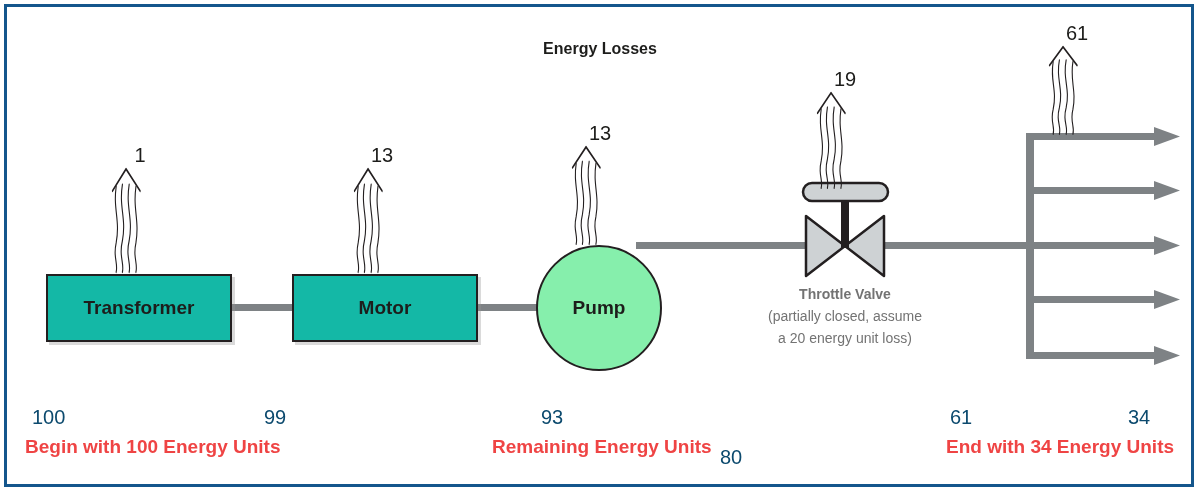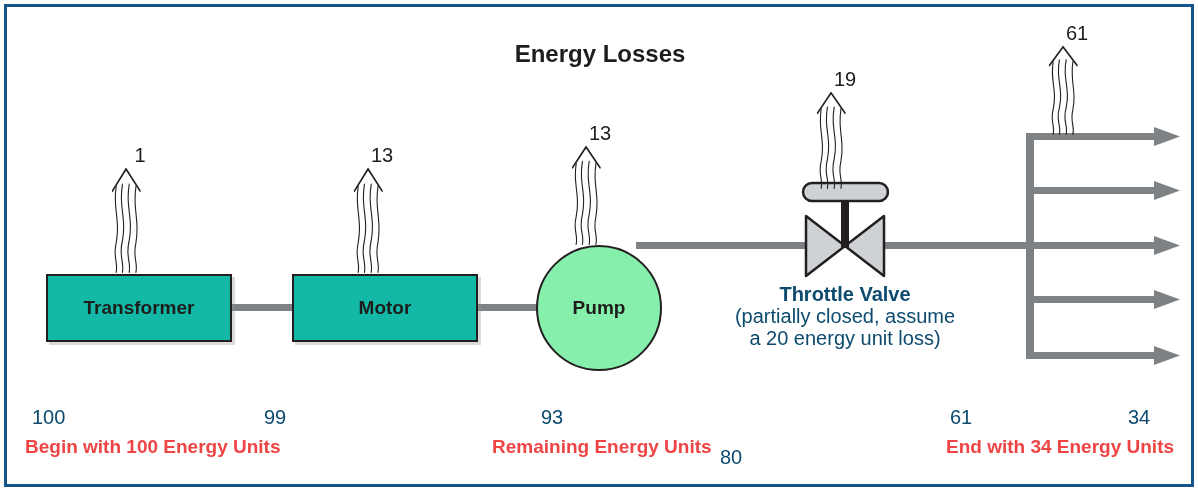--- a/index.html
+++ b/index.html
@@ -66,33 +66,33 @@
   .heat-num {
     position: absolute;
     font-size: 20px;
     color: #1d1d1b;
     text-align: center;
     transform: translateX(-50%);
   }
   
   .title {
     position: absolute;
-    font-size: 24px;
+    font-size: 16px;
     font-weight: bold;
     color: #1d1d1b;
     transform: translateX(-50%);
   }
   
   .valve-caption {
     position: absolute;
     text-align: center;
     transform: translateX(-50%);
-    font-size: 20px;
+    font-size: 14px;
     line-height: 22px;
-    color: #0c4a6e;
+    color: #737373;
   }
   .valve-caption .vc-title {
     font-weight: bold;
     display: block;
   }
   .valve-caption .vc-sub {
     display: block;
   }
   
   .stage-num {

